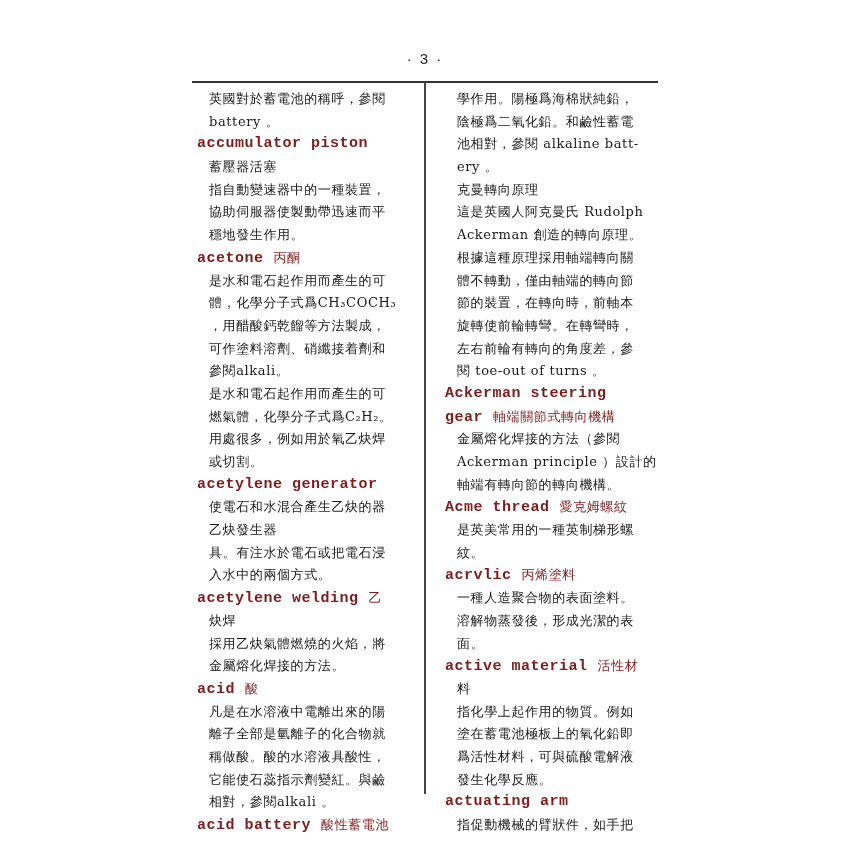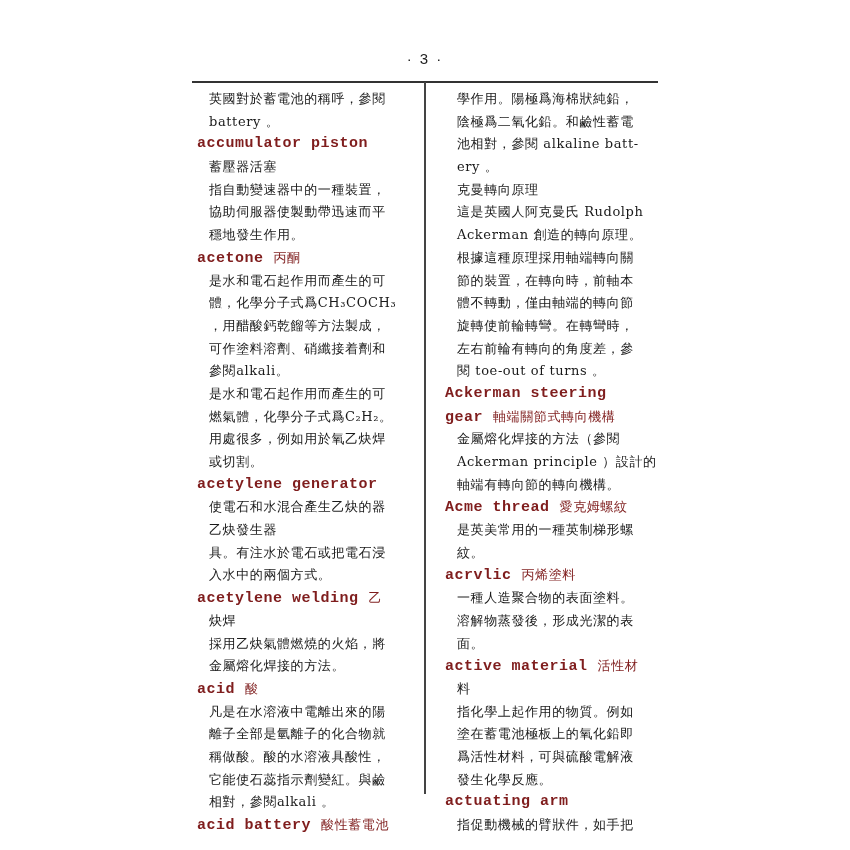--- a/index.html
+++ b/index.html
@@ -81,22 +81,22 @@
     </div>
   <div class="column col-right" id="col-right">
       <div class="line indent">學作用。陽極爲海棉狀純鉛，</div>
       <div class="line indent">陰極爲二氧化鉛。和鹼性蓄電</div>
       <div class="line indent">池相對，參閱 alkaline batt-</div>
       <div class="line indent">ery 。</div>
       <div class="line indent">克曼轉向原理</div>
       <div class="line indent">這是英國人阿克曼氏 Rudolph</div>
       <div class="line indent">Ackerman 創造的轉向原理。</div>
       <div class="line indent">根據這種原理採用軸端轉向關</div>
+      <div class="line indent">體不轉動，僅由軸端的轉向節</div>
       <div class="line indent">節的裝置，在轉向時，前軸本</div>
-      <div class="line indent">體不轉動，僅由軸端的轉向節</div>
       <div class="line indent">旋轉使前輪轉彎。在轉彎時，</div>
       <div class="line indent">左右前輪有轉向的角度差，參</div>
       <div class="line indent">閱 toe-out of turns 。</div>
       <div class="line head"><span>Ackerman steering</span></div>
       <div class="line head"><span>gear</span><span class="zh">軸端關節式轉向機構</span></div>
       <div class="line indent">金屬熔化焊接的方法（參閱</div>
       <div class="line indent">Ackerman principle ）設計的</div>
       <div class="line indent">軸端有轉向節的轉向機構。</div>
       <div class="line head"><span>Acme thread</span><span class="zh">愛克姆螺紋</span></div>
       <div class="line indent">是英美常用的一種英制梯形螺</div>

